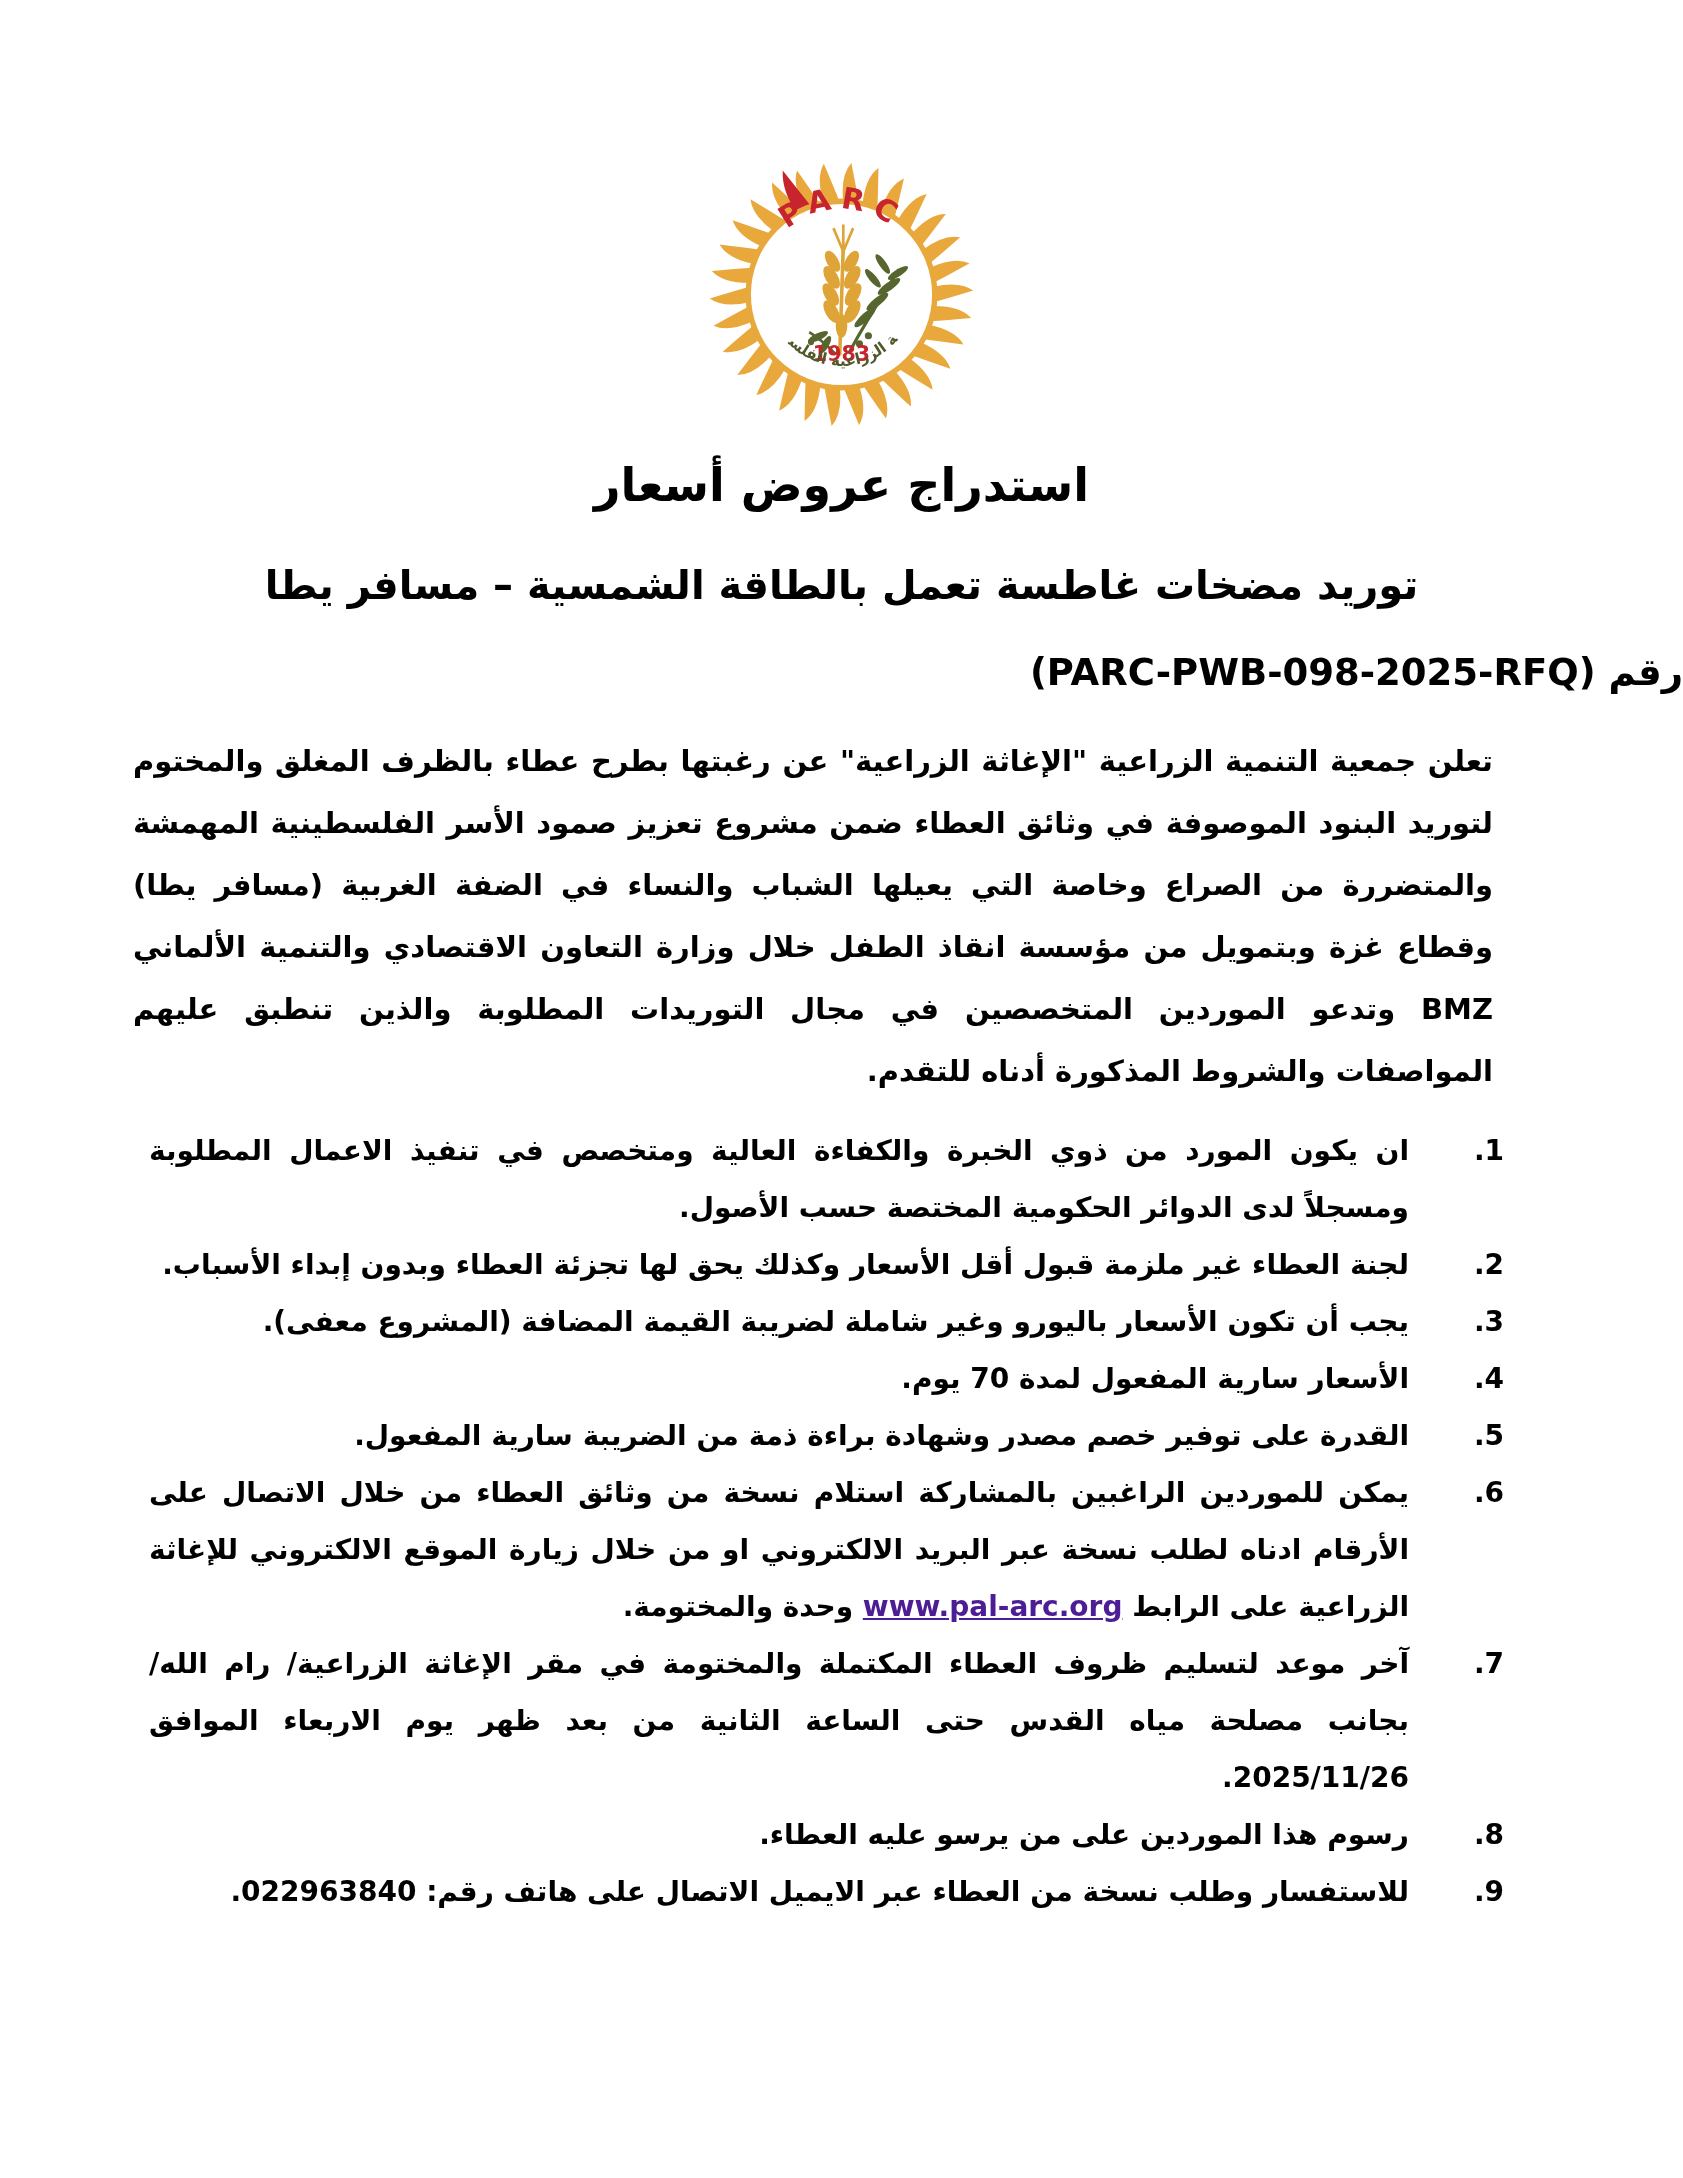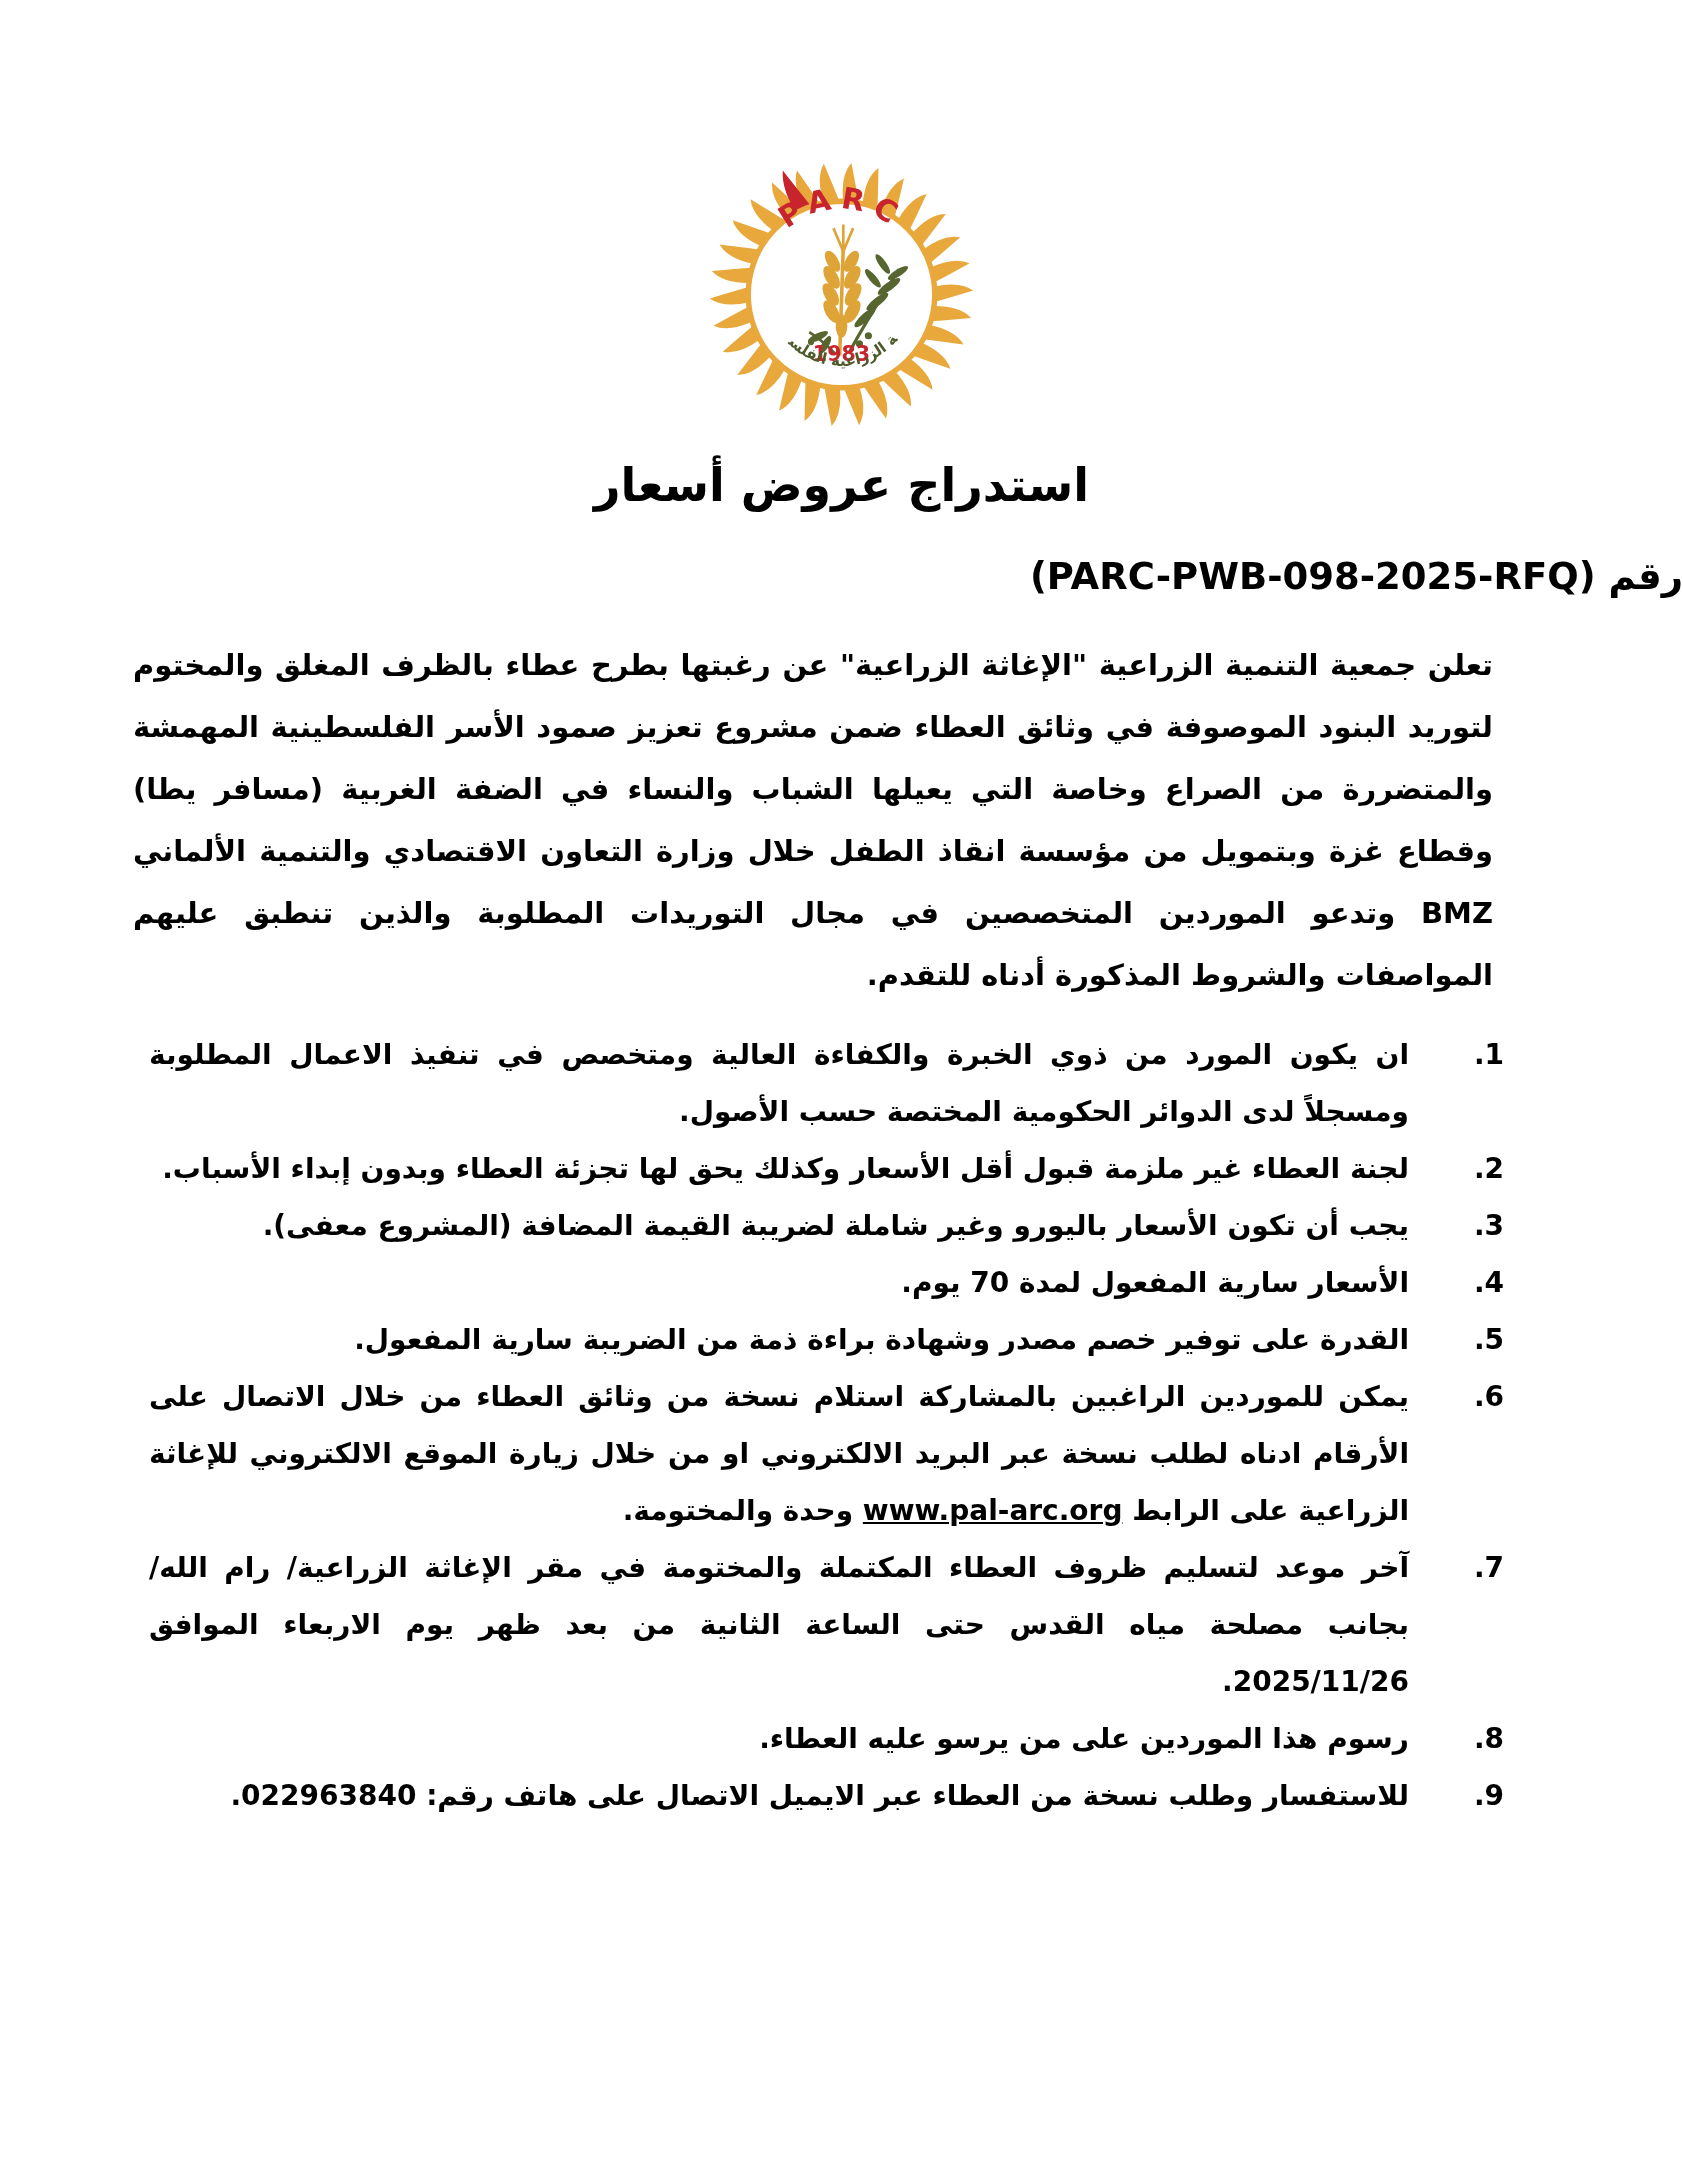--- a/index.html
+++ b/index.html
@@ -10,21 +10,21 @@
   .title-1{margin-top:30px;text-align:center;font-size:46px;line-height:1.15;}
   .title-2{margin-top:50px;text-align:center;font-size:40px;line-height:1.15;}
   .title-3{margin-top:44px;text-align:right;font-size:37px;line-height:1.15;}
   .intro{margin:36px 190px 0 133px;font-size:29px;line-height:62px;text-align:justify;text-justify:inter-word;}
   .items-required{margin:46px 170px 0 133px;font-size:29px;text-align:right;}
   .cond-heading{margin:57px 133px 0;font-size:30px;text-align:right;text-decoration:underline;text-underline-offset:7px;}
   .cond-list{margin:20px 133px 0 149px;}
   .cond-item{display:flex;align-items:flex-start;margin-right:46px;font-size:28px;line-height:57px;}
   .cond-num{flex:0 0 95px;text-align:right;}
   .cond-text{flex:1;text-align:justify;text-justify:inter-word;}
-  a.doc-link{color:#000000;text-decoration:underline;cursor:pointer;}
+  a.doc-link{color:#4c1d95;text-decoration:underline;cursor:pointer;}
 </style>
 </head>
 <body>
 
 <div class="page">
 
   <div class="logo-wrap">
     <svg viewBox="0 0 300 300" aria-hidden="true">
       <defs>
         <path id="arcTop" d="M 64 118 A 90 90 0 0 1 236 118" fill="none"></path>
@@ -71,20 +71,21 @@
         <textPath href="#arcTop" startOffset="50%" text-anchor="middle">PARC</textPath>
       </text>
       <text x="150" y="224" text-anchor="middle" font-size="23" font-weight="bold" fill="#C8242E">1983</text>
       <text font-size="17" font-weight="bold" fill="#4E5A2A">
         <textPath href="#arcBottom" startOffset="50%" text-anchor="middle">الإغاثة الزراعية الفلسطينية</textPath>
       </text>
     </svg>
   </div>
 
   <div class="title-1">استدراج عروض أسعار</div>
+  <div class="title-2">توريد مضخات غاطسة تعمل بالطاقة الشمسية – مسافر يطا</div>
   <div class="title-3">رقم (PARC-PWB-098-2025-RFQ)</div>
 
   <div class="intro">تعلن جمعية التنمية الزراعية "الإغاثة الزراعية" عن رغبتها بطرح عطاء بالظرف المغلق والمختوم لتوريد البنود الموصوفة في وثائق العطاء ضمن مشروع تعزيز صمود الأسر الفلسطينية المهمشة والمتضررة من الصراع وخاصة التي يعيلها الشباب والنساء في الضفة الغربية (مسافر يطا) وقطاع غزة وبتمويل من مؤسسة انقاذ الطفل خلال وزارة التعاون الاقتصادي والتنمية الألماني BMZ وتدعو الموردين المتخصصين في مجال التوريدات المطلوبة والذين تنطبق عليهم المواصفات والشروط المذكورة أدناه للتقدم.</div>
 
 
 
   <div class="cond-list">
     <div class="cond-item">
       <span class="cond-num">1.</span>
       <span class="cond-text">ان يكون المورد من ذوي الخبرة والكفاءة العالية ومتخصص في تنفيذ الاعمال المطلوبة ومسجلاً لدى الدوائر الحكومية المختصة حسب الأصول.</span>

